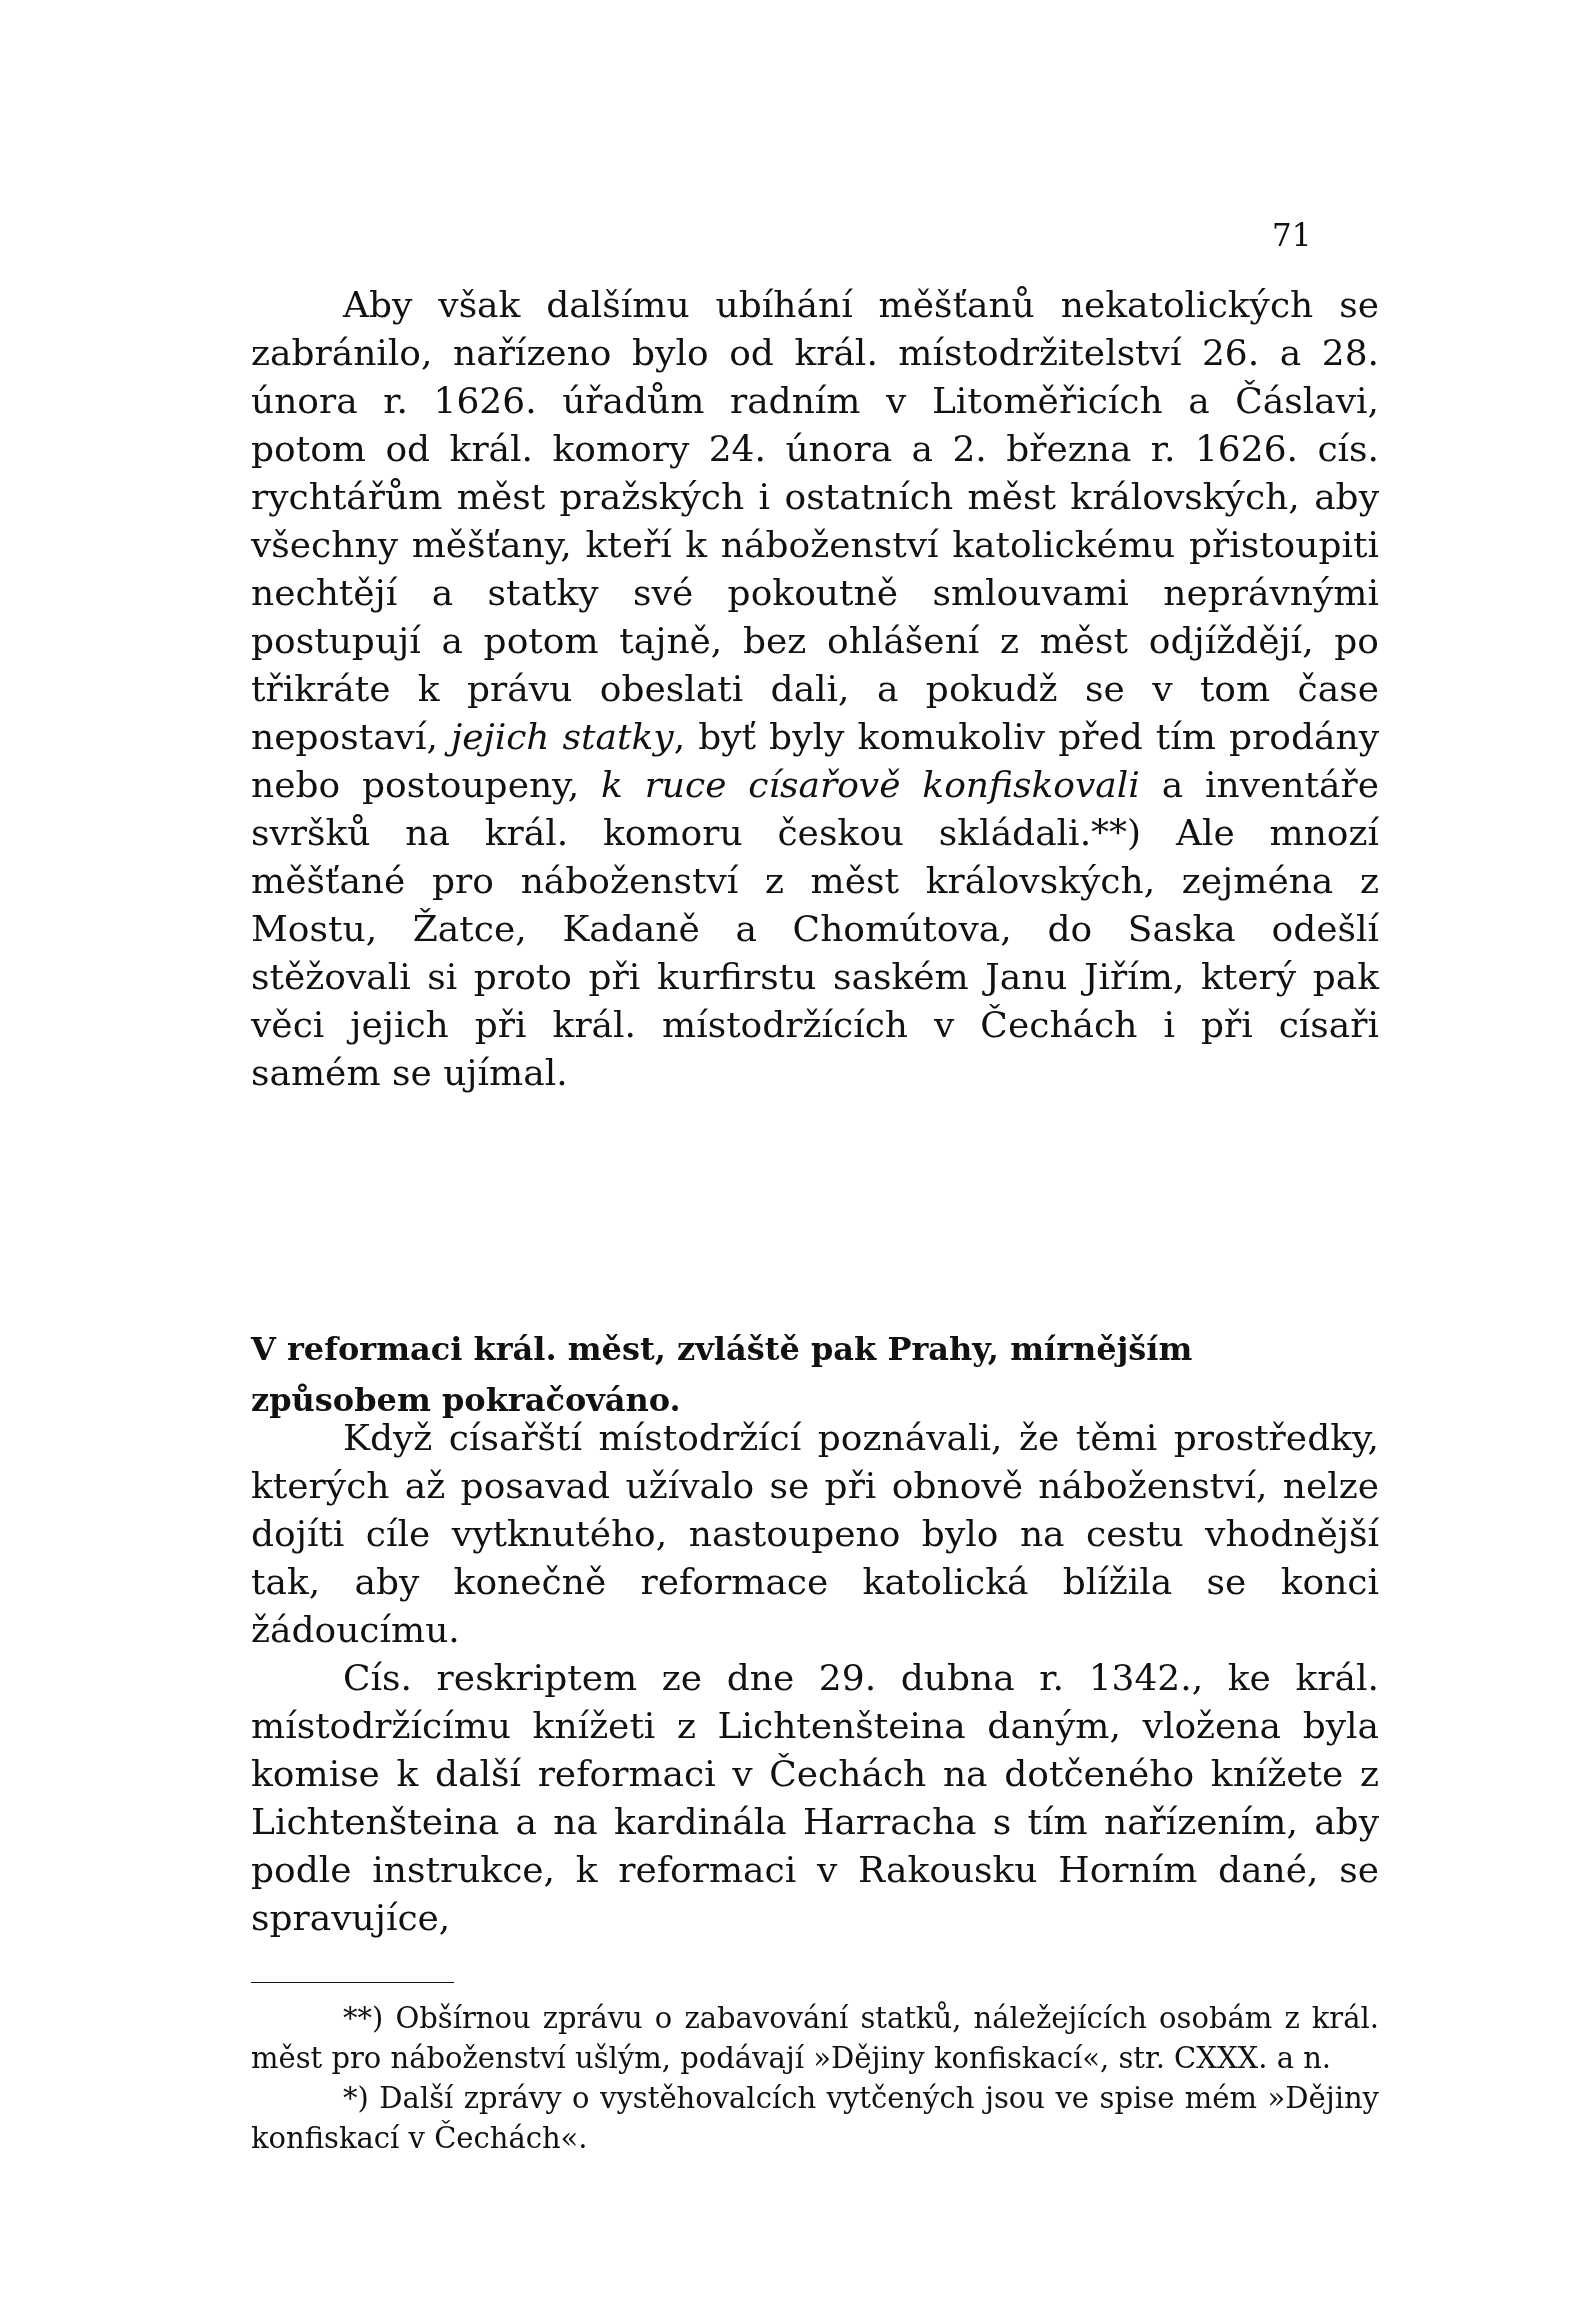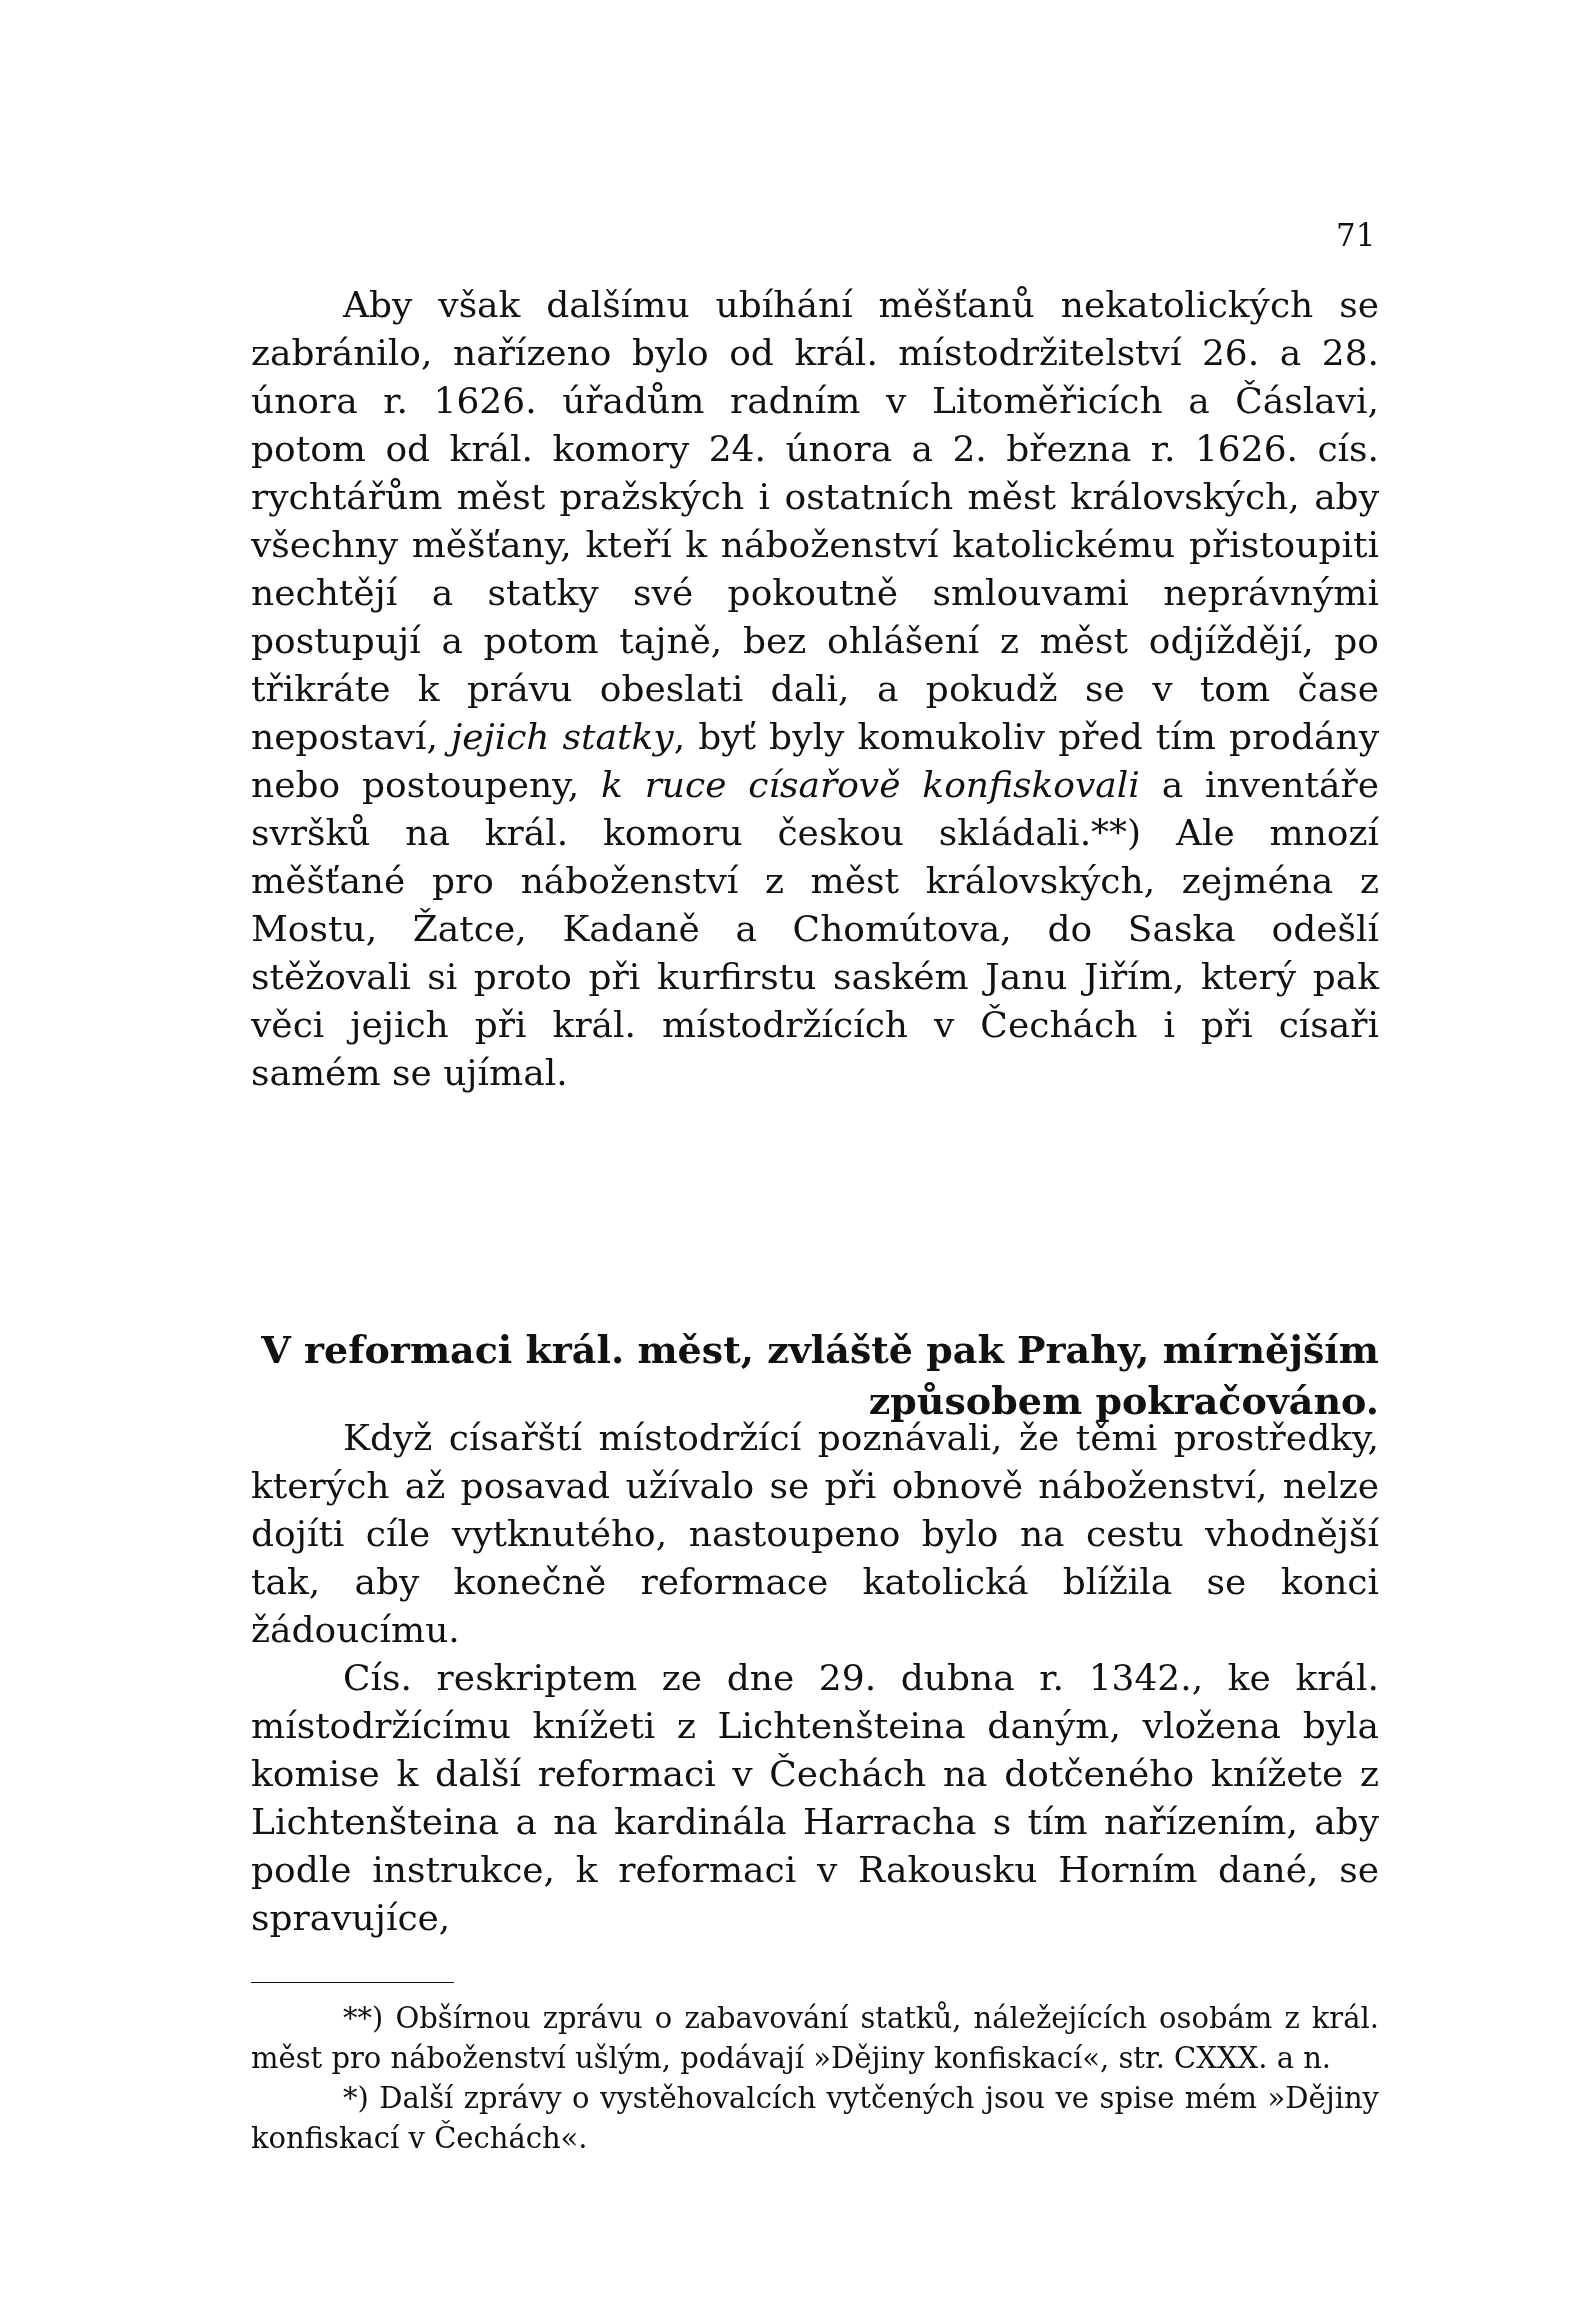--- a/index.html
+++ b/index.html
@@ -1,23 +1,23 @@
 <!DOCTYPE html>
 <html style="font-size:7.4px"><head>
 <meta charset="utf-8">
 <style>
   html, body { margin: 0; padding: 0; background: #ffffff; }
   body { width: 1592px; height: 2526px; position: relative; overflow: hidden;
          font-family: "DejaVu Serif", serif; color: #111; }
-  .page-number { position: absolute; left: 1336px; top: 217px; font-size: 31px; }
+  .page-number { position: absolute; left: 1272px; top: 217px; font-size: 31px; }
   .body-block { position: absolute; left: 251px; width: 1128px; font-size: 36px; line-height: 48px; text-align: justify; }
   .body-block p { margin: 0; }
   .indent { text-indent: 92px; }
-  .heading { position: absolute; left: 251px; width: 1128px; top: 1324px; font-size: 38px; line-height: 51px;
-             font-weight: bold; text-align: right; }
+  .heading { position: absolute; left: 251px; width: 1128px; top: 1324px; font-size: 32px; line-height: 51px;
+             font-weight: bold; text-align: left; }
   .rule { position: absolute; left: 251px; top: 1982px; width: 203px; border-top: 1.8px solid #111; }
   .footnotes { position: absolute; left: 251px; top: 1998px; width: 1128px; font-size: 29px; line-height: 40px; text-align: justify; }
   .footnotes p { margin: 0; text-indent: 92px; }
   i { font-style: italic; }
 </style>
 </head>
 <body>
 
 <div class="page-number">71</div>
 

